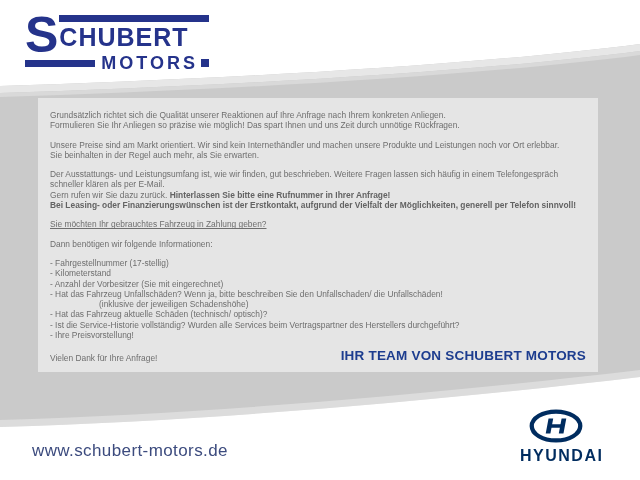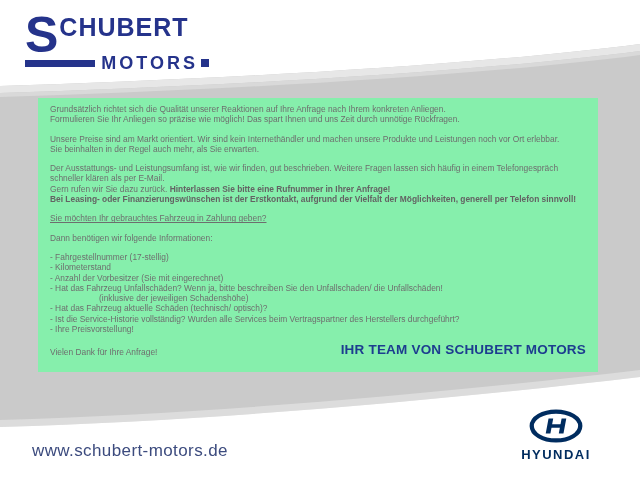--- a/index.html
+++ b/index.html
@@ -7,51 +7,51 @@
     width:640px;height:480px;position:relative;overflow:hidden;
     font-family:"Liberation Sans", sans-serif;
     background:#cacaca;
   }
   .bg-layer{position:absolute;top:0;left:0;width:640px;height:480px;z-index:0;}
 
   
   .logo{position:absolute;top:15px;left:25px;z-index:2;color:#25338b;width:184px;}
   .logo-top{display:flex;align-items:flex-start;}
   .logo-s{font-weight:bold;font-size:50px;line-height:40px;letter-spacing:0;}
-  .logo-rest{display:flex;flex-direction:row;flex:1;margin-left:1px;}
+  .logo-rest{display:flex;flex-direction:column;flex:1;margin-left:1px;}
   .logo-bar-top{height:7px;background:#25338b;margin-bottom:3px;}
   .logo-rest-text{font-weight:bold;font-size:25px;line-height:24px;letter-spacing:1px;}
   .logo-bottom{display:flex;align-items:center;margin-top:1px;}
   .logo-bar-left{flex:1;height:7px;background:#25338b;margin-right:6px;}
   .logo-motors{font-weight:bold;font-size:18px;letter-spacing:3px;line-height:14px;}
   .logo-square{width:8px;height:8px;background:#25338b;margin-left:3px;}
 
   
   .content{
     position:absolute;left:38px;top:98px;width:560px;height:274px;
-    background:#86efac;z-index:1;box-sizing:border-box;
-    padding:6px 12px 5px 12px;overflow:hidden;
+    background:#e5e5e5;z-index:1;box-sizing:border-box;
+    padding:12px 12px 5px 12px;overflow:hidden;
     color:#6e6e6e;font-size:8.4px;line-height:10.3px;
   }
   .para{margin:0 0 9px 0;}
   .b{font-weight:bold;color:#636363;}
   .underline{text-decoration:underline;}
   .indent{padding-left:5px;margin-left:44px;}
   .sig-row{display:flex;justify-content:space-between;align-items:flex-end;margin-top:8px;}
   .team{color:#1d3d8f;font-weight:bold;font-size:13.5px;line-height:14px;letter-spacing:0.2px;}
 
   
   .website{
     position:absolute;left:32px;top:441px;z-index:2;
     color:#3c4b7e;font-size:17px;letter-spacing:0.4px;
   }
   .hyundai{position:absolute;left:520px;top:408px;z-index:2;width:72px;text-align:center;}
   .hyundai-emblem{display:block;margin:0 auto;}
   .hyundai-word{
-    color:#002c5f;font-weight:bold;font-size:13px;letter-spacing:1.5px;margin-top:3px;
+    color:#002c5f;font-weight:bold;font-size:16px;letter-spacing:1.5px;margin-top:3px;
   }
 </style>
 </head>
 <body>
 
 <svg class="bg-layer" viewBox="0 0 640 480" preserveAspectRatio="none" aria-hidden="true">
   <rect x="0" y="0" width="640" height="480" fill="#cacaca"></rect>
 
   <path d="M0,0 H640 V44 C470,66 200,80 0,86 Z" fill="#ffffff"></path>
   <path d="M0,86 C200,80 470,66 640,44 L640,51 C470,73 200,87 0,93 Z" fill="#e7e7e7"></path>

